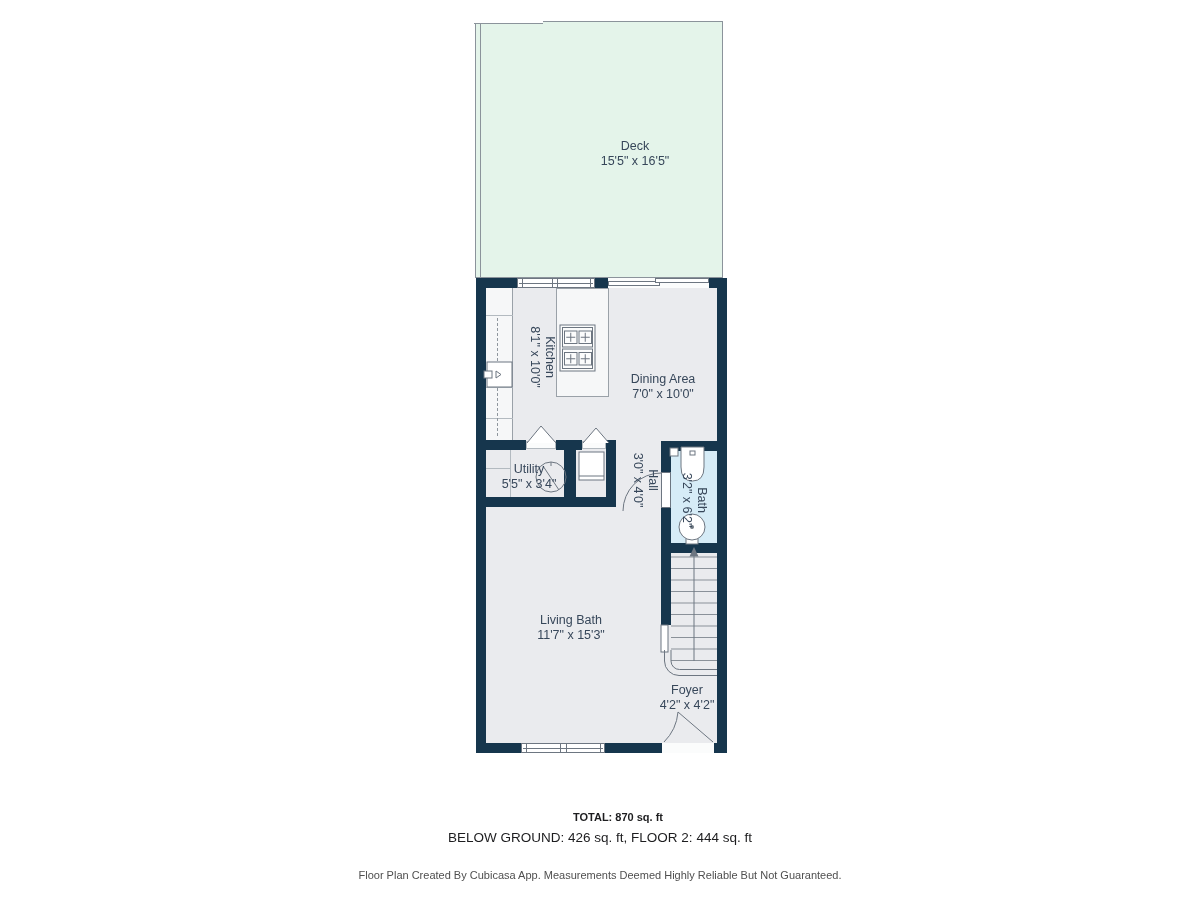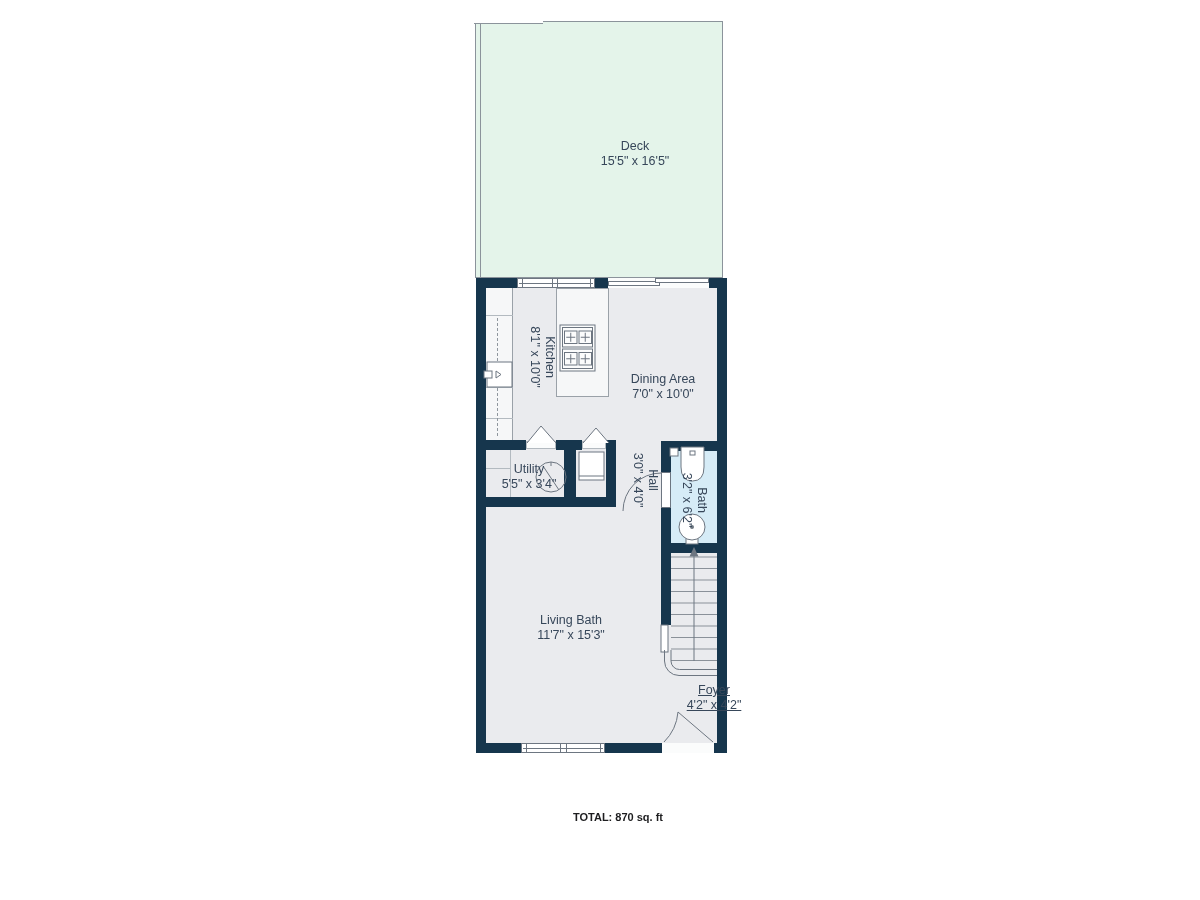--- a/index.html
+++ b/index.html
@@ -186,20 +186,22 @@
     <div>3'0" x 4'0"</div>
   </div>
   <div class="rlabel vert" style="left:694px;top:500px;">
     <div>Bath</div>
     <div>3'2" x 6'2"</div>
   </div>
   <div class="rlabel" style="left:571px;top:628px;">
     <div>Living Bath</div>
     <div>11'7" x 15'3"</div>
   </div>
-  <div class="rlabel" style="left:714px;top:698px;text-decoration:underline;">
+  <div class="rlabel" style="left:687px;top:698px;">
     <div>Foyer</div>
     <div>4'2" x 4'2"</div>
   </div>
 
   <div class="summary total" style="top:811px;">TOTAL: 870 sq. ft</div>
+  <div class="summary mid" style="top:830px;">BELOW GROUND: 426 sq. ft, FLOOR 2: 444 sq. ft</div>
+  <div class="summary foot" style="top:869px;">Floor Plan Created By Cubicasa App. Measurements Deemed Highly Reliable But Not Guaranteed.</div>
 
 </div>
 
 </body></html>

